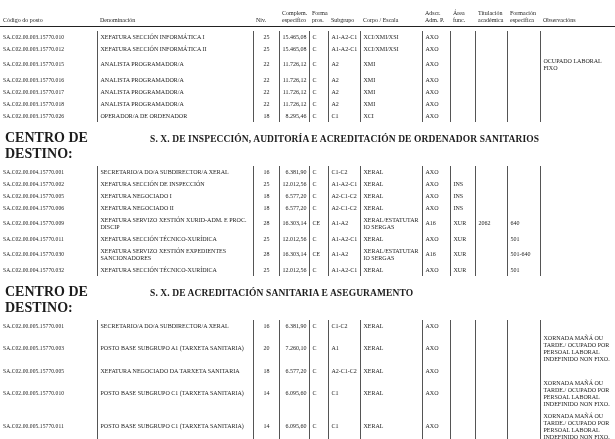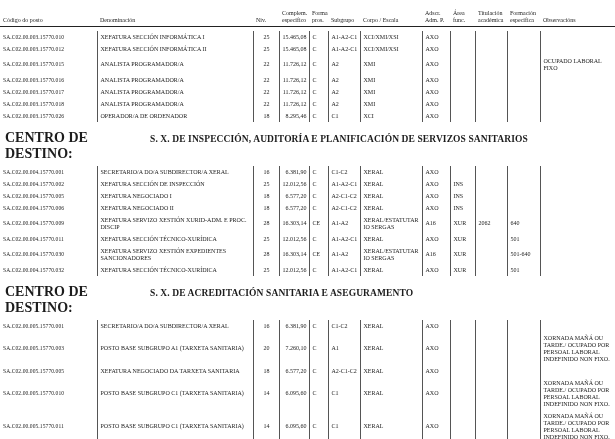--- a/index.html
+++ b/index.html
@@ -181,21 +181,21 @@
           <td></td>
           <td></td>
           <td></td>
           <td></td>
         </tr>
       </tbody>
   </table>
 
   <div class="section-hdr">
     <span class="lbl">CENTRO DE DESTINO:</span>
-    <span class="ttl">S. X. DE INSPECCIÓN, AUDITORÍA E PLANIFICACIÓN DE SERVIZOS SANITARIOS</span>
+    <span class="ttl">S. X. DE INSPECCIÓN, AUDITORÍA E ACREDITACIÓN DE ORDENADOR SANITARIOS</span>
   </div>
 
   <table class="block">
     <colgroup>
         <col class="c-codigo">
         <col class="c-denominacion">
         <col class="c-niv">
         <col class="c-complem">
         <col class="c-forma">
         <col class="c-subgrupo">

